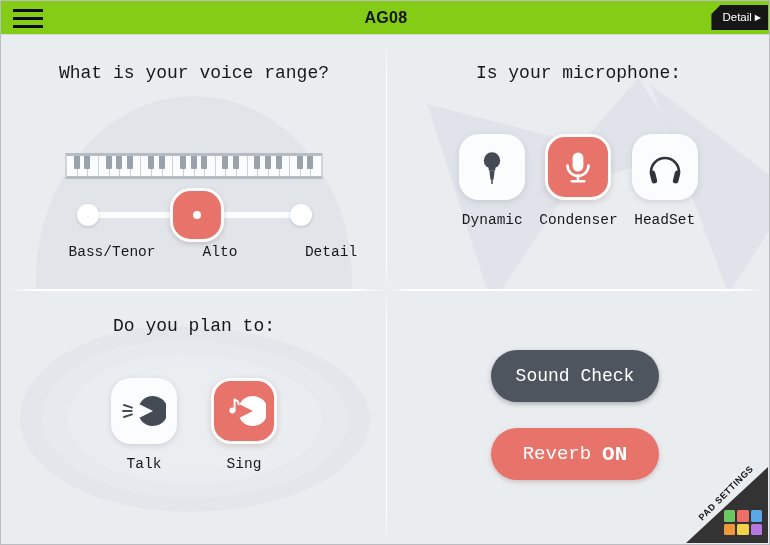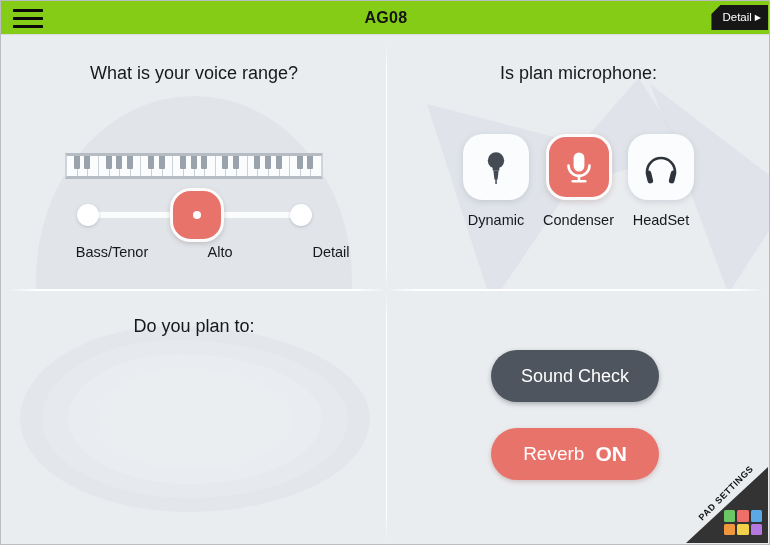--- a/index.html
+++ b/index.html
@@ -47,20 +47,21 @@
     font-size: 11.5px; line-height: 25px;
     clip-path: polygon(9px 0, 100% 0, 100% 100%, 0 100%, 0 9px);
     cursor: pointer; white-space: nowrap;
   }
   #detail-button .arw { font-size: 8px; margin-left: 3px; vertical-align: 1px; }
 
   
   .panel {
     position: absolute;
     overflow: hidden;
+    font-family: Liberation Mono, monospace;
   }
   #panel-voice { left: 1px;   top: 35px;  width: 384px; height: 253px; }
   #panel-mic   { left: 386px; top: 35px;  width: 383px; height: 253px; }
   #panel-plan  { left: 1px;   top: 289px; width: 384px; height: 255px; }
   #panel-ctrl  { left: 386px; top: 289px; width: 383px; height: 255px; }
 
   
   #div-v {
     position: absolute; left: 384.5px; top: 40px;
     width: 1.5px; height: 500px; z-index: 25;
@@ -329,21 +330,21 @@
       <span id="lbl-1">Alto</span>
       <span id="lbl-2">Detail</span>
     </div>
   </div>
 
   <div class="panel" id="panel-mic">
     <div class="tri" id="tri1"></div>
     <div class="tri" id="tri2"></div>
     <div class="tri" id="tri3"></div>
 
-    <div class="panel-title" style="top:27px;">Is plan microphone:</div>
+    <div class="panel-title" style="top:27px;">Is your microphone:</div>
 
     <div class="options" style="top:98px; gap:14px;">
 
       <div class="option">
         <div class="opt-card">
           <svg width="40" height="40" viewBox="0 0 40 40">
             <circle cx="20" cy="13.5" r="8.2" fill="#454b55"></circle>
             <rect x="16.6" y="20.5" width="6.8" height="3.2" rx="1.2" fill="#454b55"></rect>
             <path d="M17.4 23.7 L22.6 23.7 L21.6 32.5 L18.4 32.5 Z" fill="#454b55"></path>
             <rect x="19.3" y="32" width="1.5" height="5" fill="#454b55"></rect>
@@ -379,20 +380,47 @@
   </div>
 
   <div class="panel" id="panel-plan">
     <div class="blob" id="blob1"></div>
     <div class="blob" id="blob2"></div>
     <div class="blob" id="blob3"></div>
     <div class="blob" id="blob4"></div>
 
     <div class="panel-title" style="top:26px;">Do you plan to:</div>
 
+    <div class="options" style="top:88px; gap:34px;">
+
+      <div class="option">
+        <div class="opt-card">
+          <svg width="44" height="40" viewBox="0 0 44 40">
+            <path d="M26 20 L12.5 13.2 A15 15 0 1 1 12.5 26.8 Z" fill="#454b55" transform="translate(5,0)"></path>
+            <path d="M2 14 L10 16.6" stroke="#454b55" stroke-width="1.9" stroke-linecap="round"></path>
+            <path d="M1 20 L9.6 20" stroke="#454b55" stroke-width="1.9" stroke-linecap="round"></path>
+            <path d="M2 26 L10 23.4" stroke="#454b55" stroke-width="1.9" stroke-linecap="round"></path>
+          </svg>
+        </div>
+        <div class="opt-label">Talk</div>
+      </div>
+
+      <div class="option">
+        <div class="opt-card selected">
+          <svg width="44" height="40" viewBox="0 0 44 40">
+            <path d="M30 20 L16.5 13.2 A15 15 0 1 1 16.5 26.8 Z" fill="#ffffff" transform="translate(1,0)"></path>
+            <path d="M12.6 8.5 L12.6 19.5" stroke="#ffffff" stroke-width="2" stroke-linecap="round"></path>
+            <path d="M12.6 8.8 C 12.6 8.8 16.6 9.6 16.6 13.2" stroke="#ffffff" stroke-width="2" fill="none" stroke-linecap="round"></path>
+            <circle cx="10.4" cy="19.6" r="3" fill="#ffffff"></circle>
+          </svg>
+        </div>
+        <div class="opt-label">Sing</div>
+      </div>
+
+    </div>
   </div>
 
   <div class="panel" id="panel-ctrl">
     <div class="pill" id="btn-soundcheck">
       <span>Sound Check</span>
     </div>
     <div class="pill" id="btn-reverb">
       <span>Reverb</span>
       <span class="rv-state">ON</span>
     </div>

